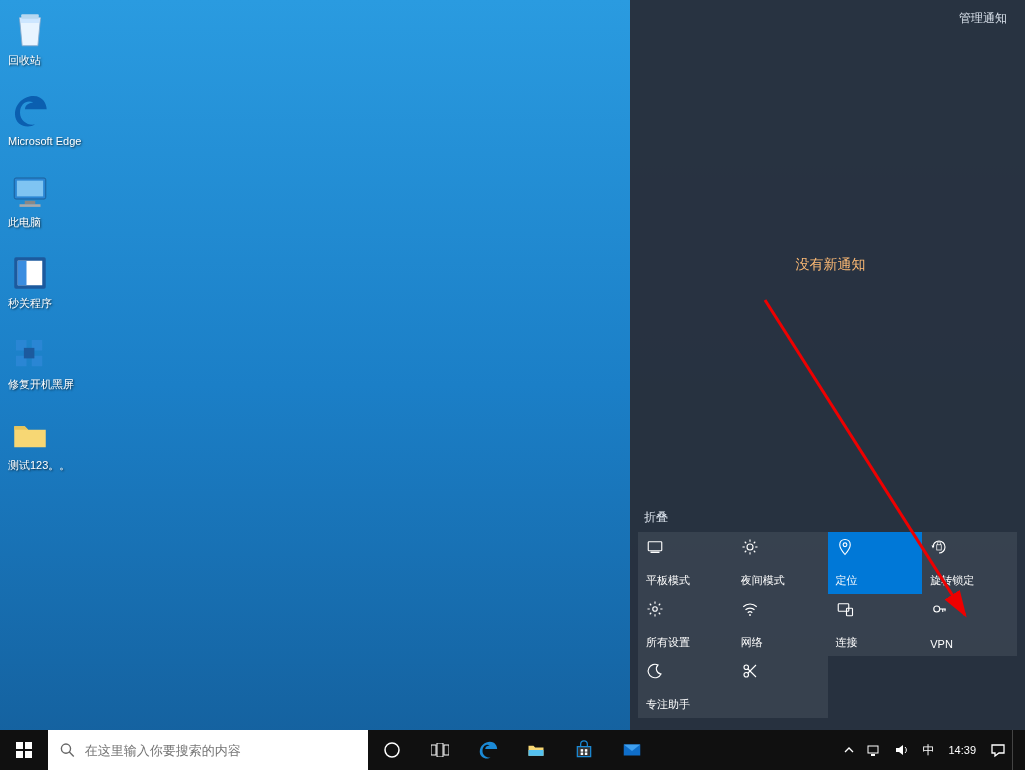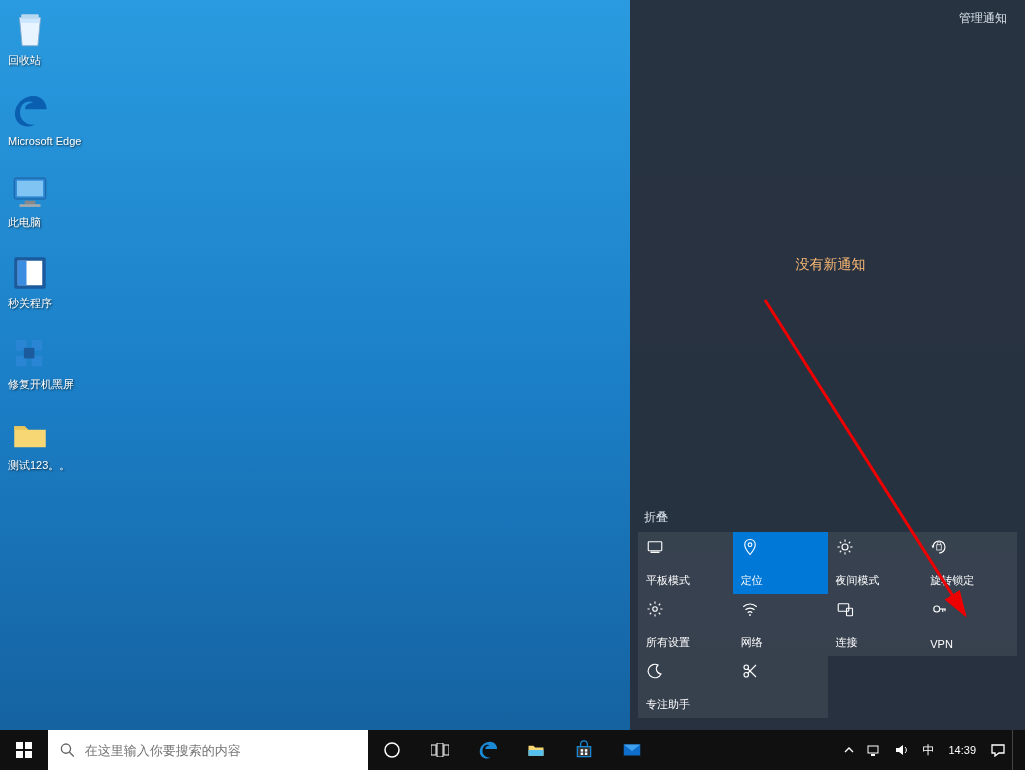--- a/index.html
+++ b/index.html
@@ -106,43 +106,43 @@
     <div class="ac-empty">没有新通知</div>
     <div class="ac-collapse"><span>折叠</span></div>
     <div class="tiles">
       <div class="tile">
         <svg class="ticon" viewBox="0 0 24 24">
             <rect x="3" y="5" width="18" height="12" fill="none" stroke="#fff" stroke-width="1.5" rx="1"></rect>
             <rect x="6" y="18" width="12" height="2" fill="#fff"></rect>
           </svg>
         <div class="tlabel">平板模式</div>
       </div>
-      <div class="tile active">
-        <svg class="ticon" viewBox="0 0 24 24">
-            <path fill="none" stroke="#fff" stroke-width="1.5" d="M12 2 C8 2 5 5 5 9 C5 14 12 22 12 22 C12 22 19 14 19 9 C19 5 16 2 12 2 Z"></path>
-            <circle cx="12" cy="9" r="2.5" fill="none" stroke="#fff" stroke-width="1.5"></circle>
-          </svg>
-        <div class="tlabel">定位</div>
-      </div>
       <div class="tile">
         <svg class="ticon" viewBox="0 0 24 24">
             <circle cx="12" cy="12" r="4" fill="none" stroke="#fff" stroke-width="1.5"></circle>
             <g stroke="#fff" stroke-width="1.5">
               <line x1="12" y1="2" x2="12" y2="5"></line>
               <line x1="12" y1="19" x2="12" y2="22"></line>
               <line x1="2" y1="12" x2="5" y2="12"></line>
               <line x1="19" y1="12" x2="22" y2="12"></line>
               <line x1="5" y1="5" x2="7" y2="7"></line>
               <line x1="17" y1="17" x2="19" y2="19"></line>
               <line x1="5" y1="19" x2="7" y2="17"></line>
               <line x1="17" y1="7" x2="19" y2="5"></line>
             </g>
           </svg>
         <div class="tlabel">夜间模式</div>
       </div>
+      <div class="tile active">
+        <svg class="ticon" viewBox="0 0 24 24">
+            <path fill="none" stroke="#fff" stroke-width="1.5" d="M12 2 C8 2 5 5 5 9 C5 14 12 22 12 22 C12 22 19 14 19 9 C19 5 16 2 12 2 Z"></path>
+            <circle cx="12" cy="9" r="2.5" fill="none" stroke="#fff" stroke-width="1.5"></circle>
+          </svg>
+        <div class="tlabel">定位</div>
+      </div>
       <div class="tile">
         <svg class="ticon" viewBox="0 0 24 24">
             <path fill="none" stroke="#fff" stroke-width="1.5" d="M4 12 A8 8 0 1 1 12 20"></path>
             <polygon fill="#fff" points="2,10 6,10 4,14"></polygon>
             <rect x="9" y="9" width="6" height="7" fill="none" stroke="#fff"></rect>
             <path fill="none" stroke="#fff" d="M10 9 L10 7 A2 2 0 0 1 14 7 L14 9"></path>
           </svg>
         <div class="tlabel">旋转锁定</div>
       </div>
       <div class="tile">

